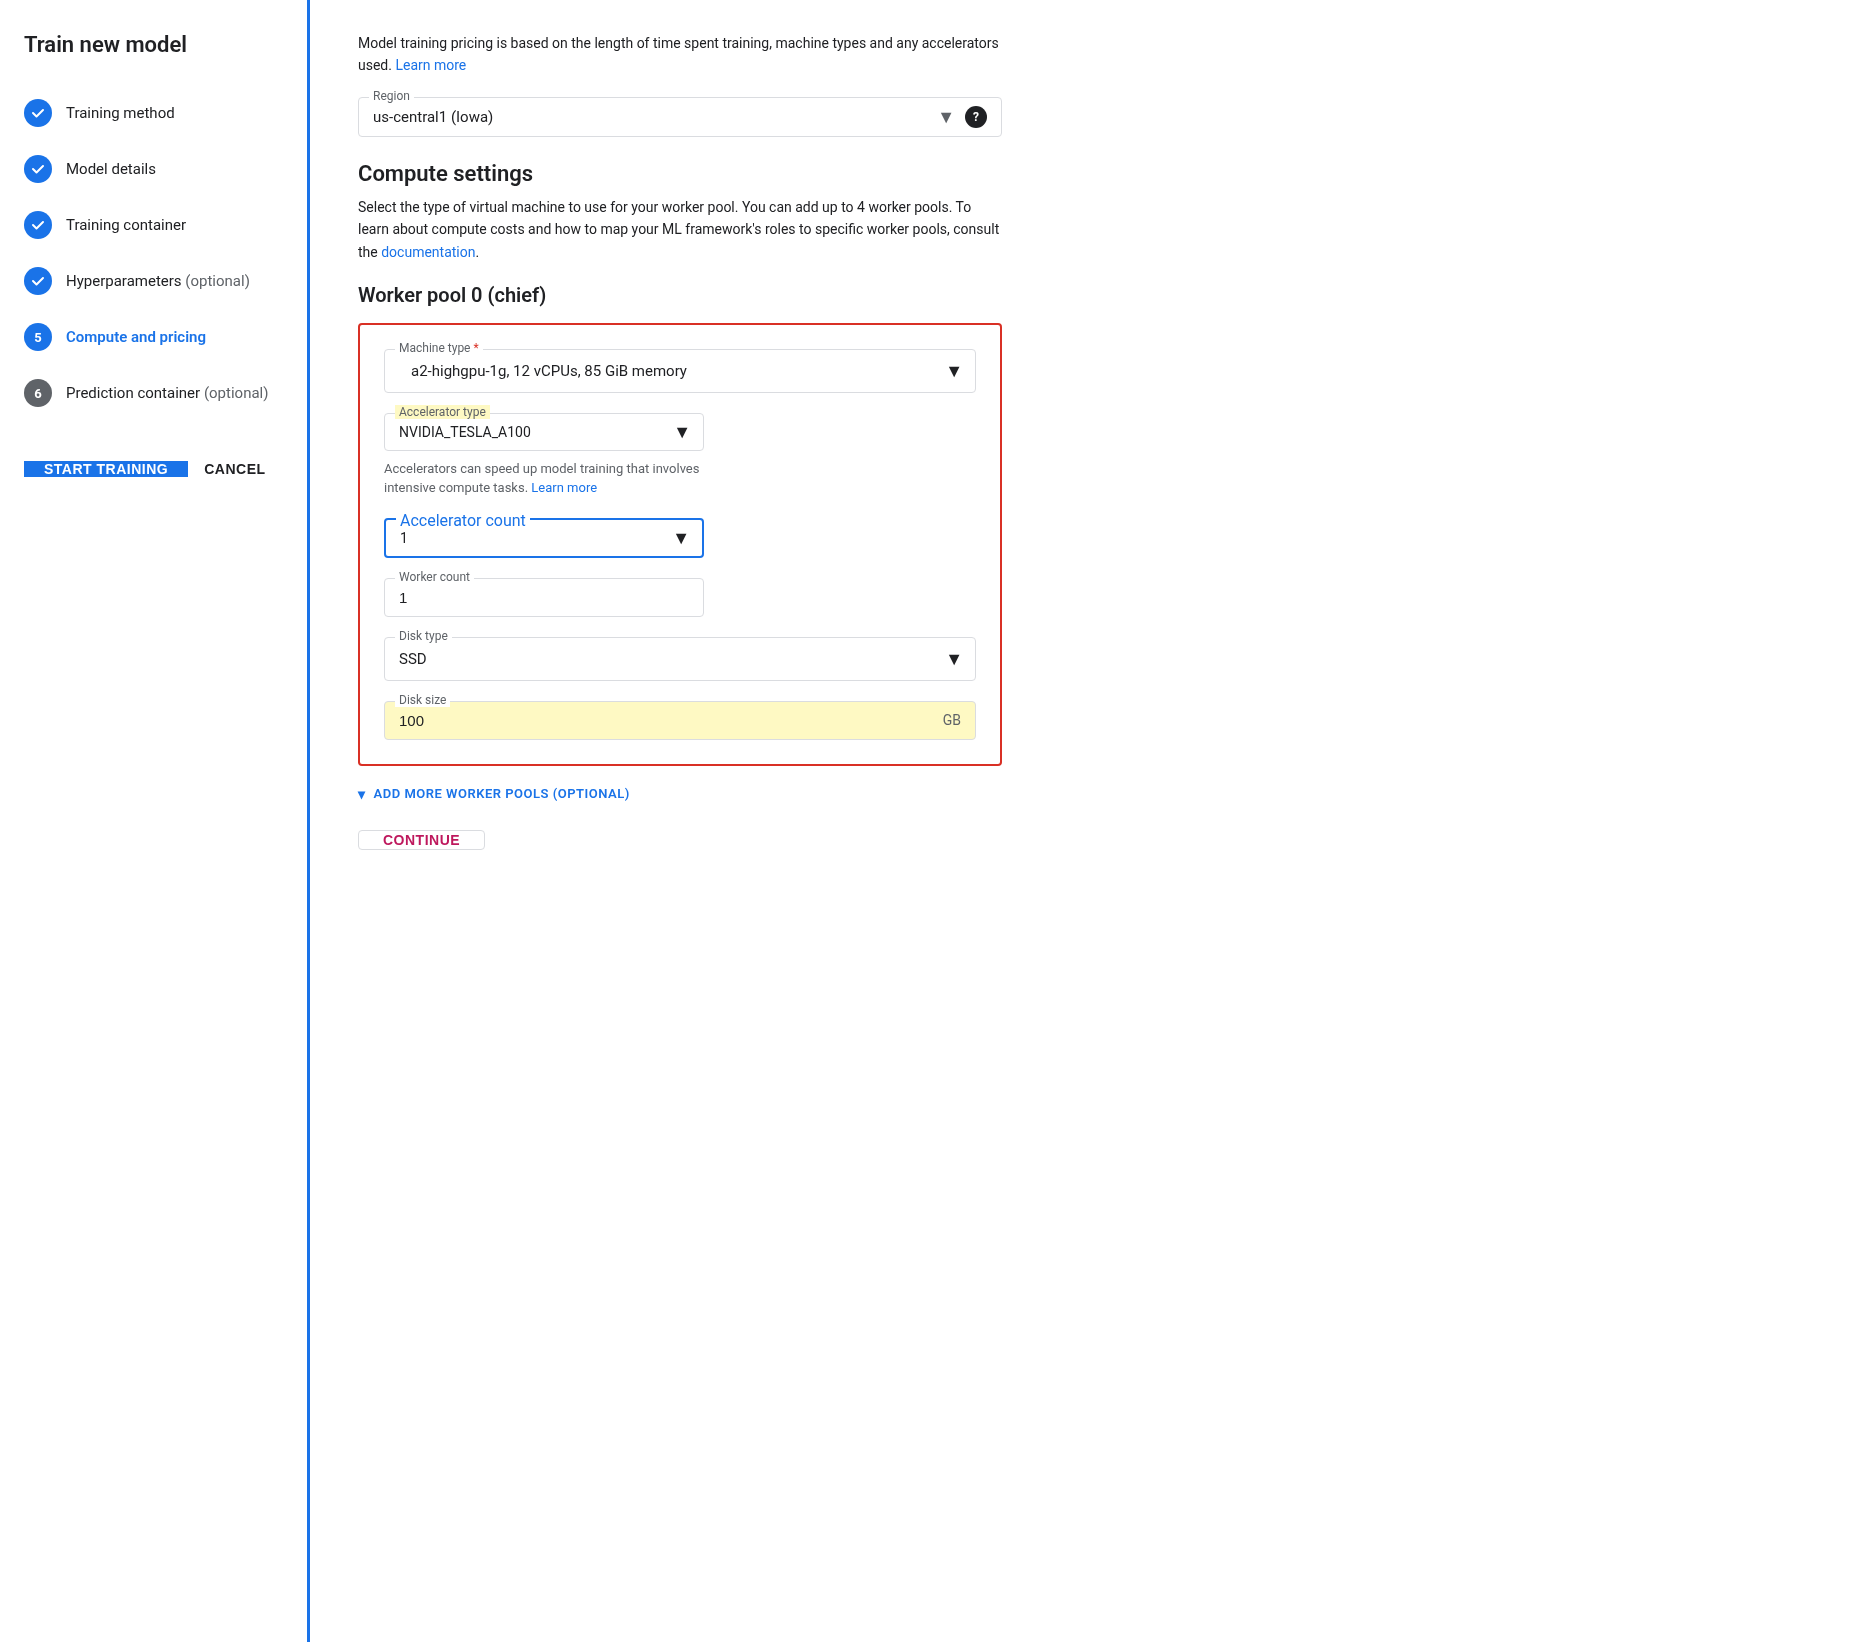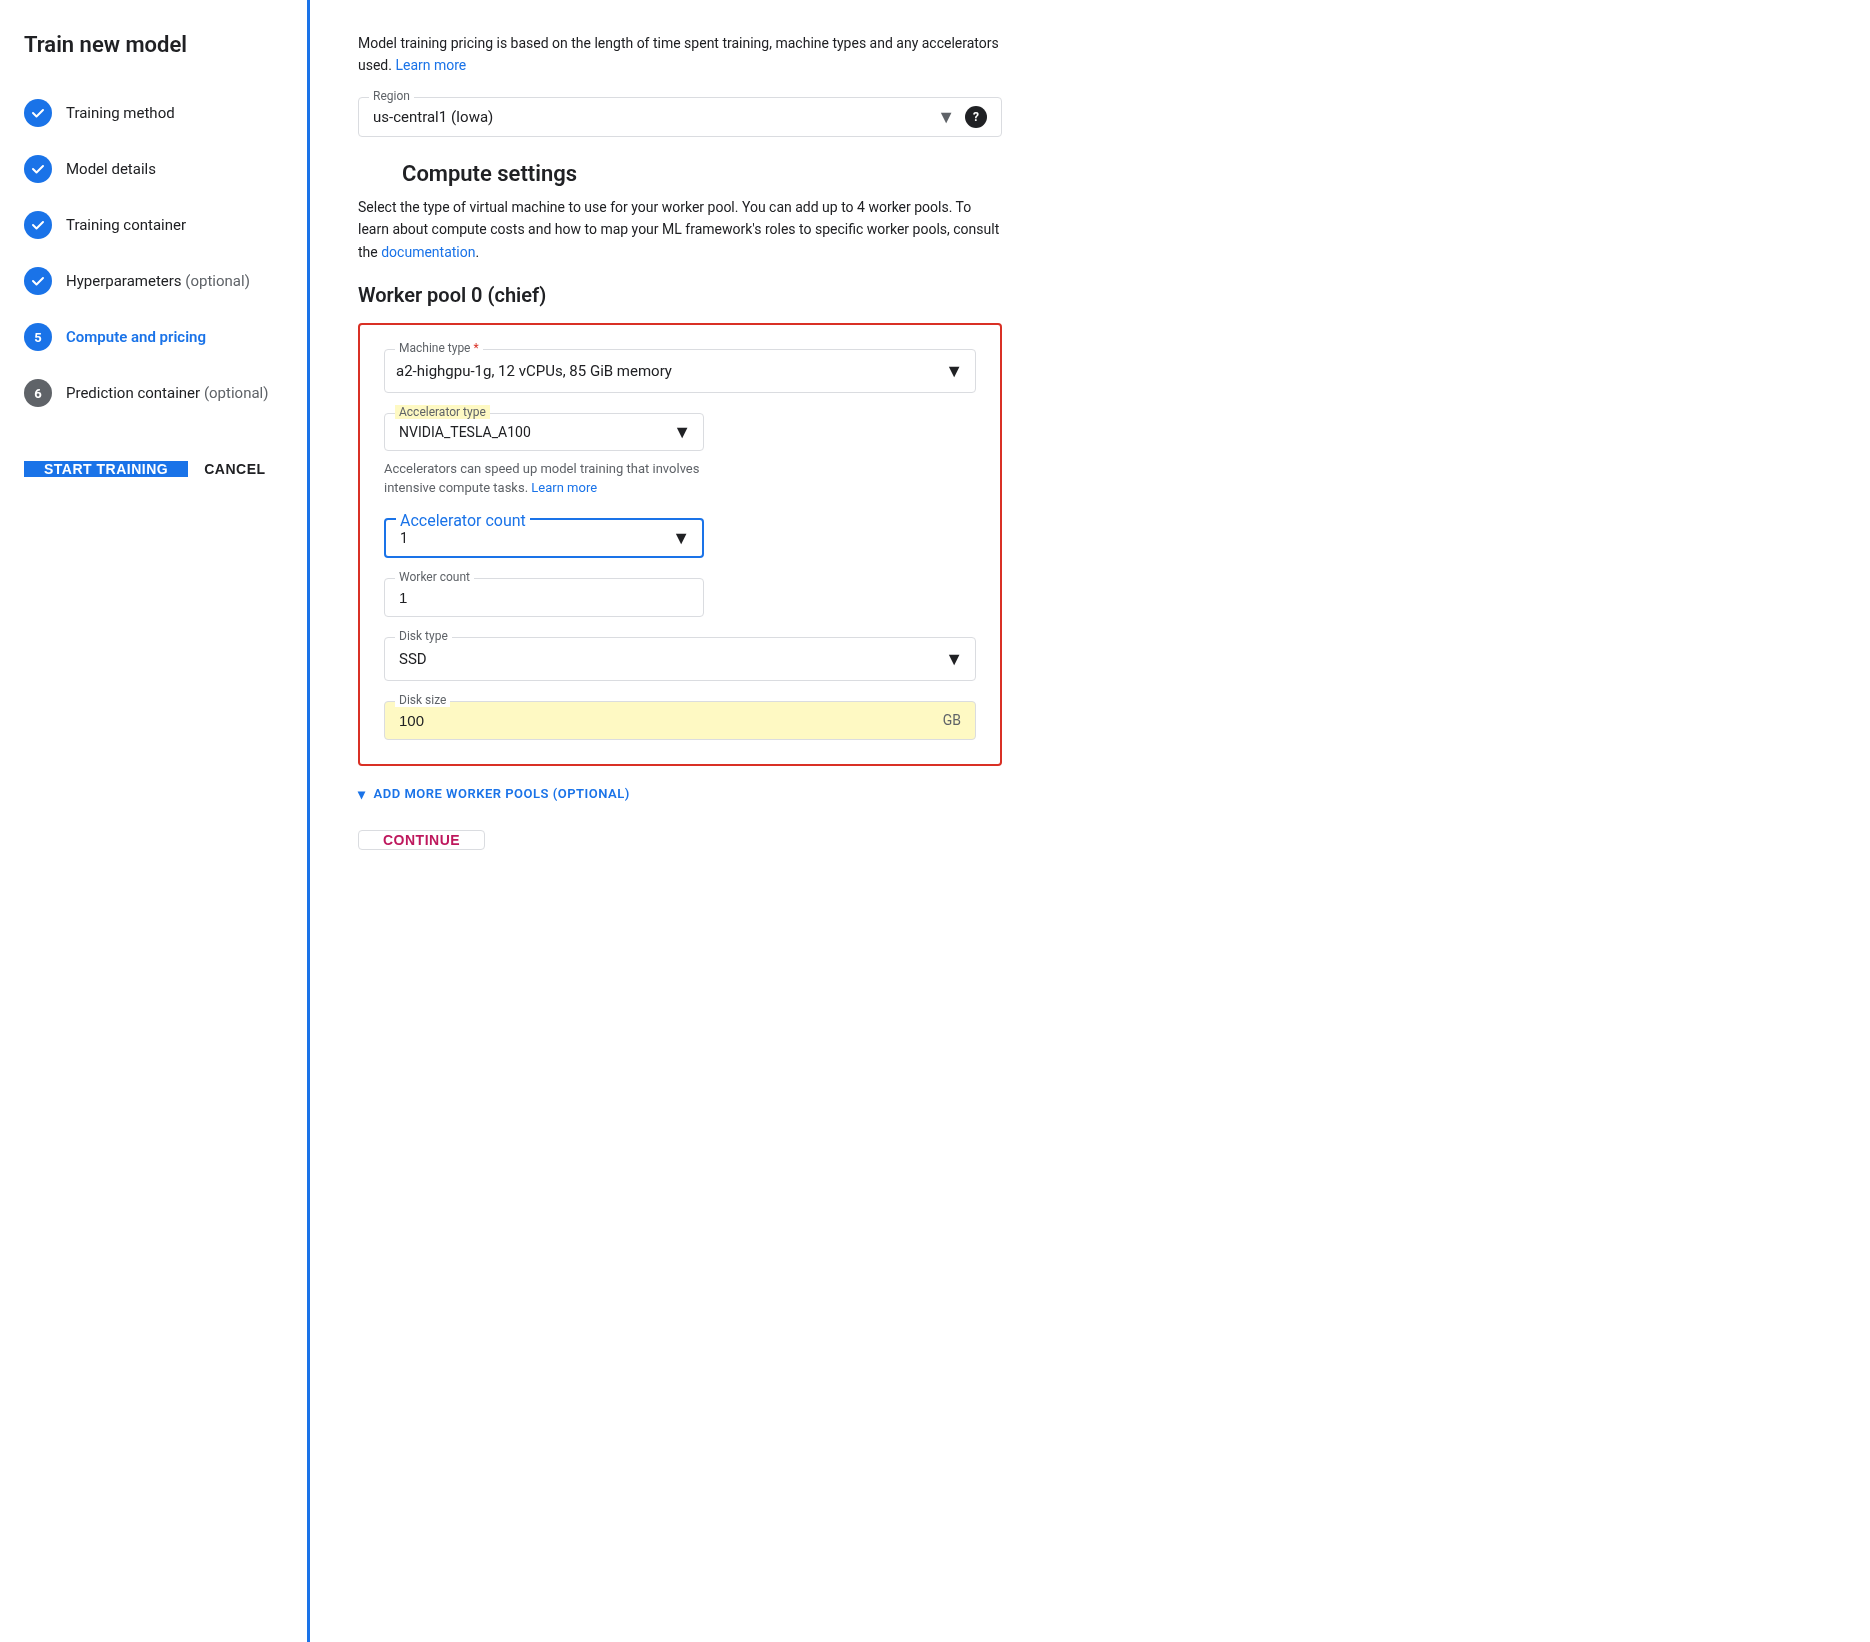--- a/index.html
+++ b/index.html
@@ -170,21 +170,20 @@
       font-weight: 700;
       cursor: pointer;
     }
 
     
     .section-heading {
       font-size: 22px;
       font-weight: 600;
       margin-bottom: 10px;
       color: #202124;
-      margin-left: 44px;
     }
     .section-desc {
       font-size: 14px;
       color: #202124;
       line-height: 1.6;
       margin-bottom: 4px;
     }
     .section-desc a {
       color: #1a73e8;
       text-decoration: none;
@@ -208,21 +207,21 @@
 
     .card-field {
       margin-bottom: 20px;
     }
     .card-field:last-child { margin-bottom: 0; }
 
     .select-outlined {
       position: relative;
       border: 1px solid #dadce0;
       border-radius: 4px;
-      padding: 12px 40px 12px 11px;
+      padding: 12px 40px 12px 26px;
       display: flex;
       align-items: center;
       cursor: pointer;
       background: #fff;
     }
     .select-outlined .field-label {
       position: absolute;
       top: -9px;
       left: 10px;
       background: #fff;

